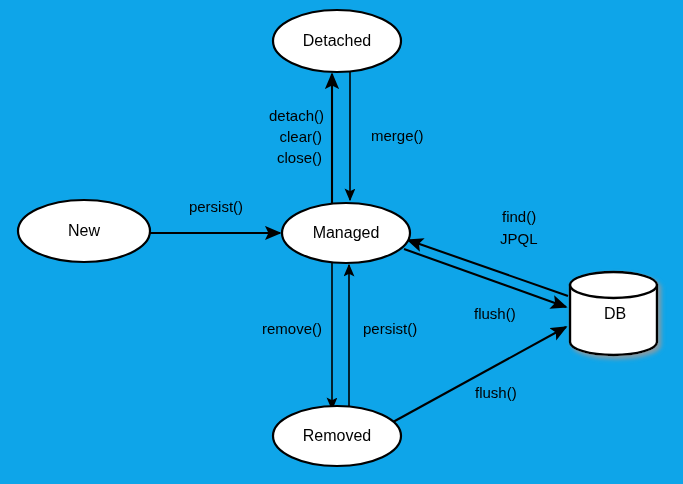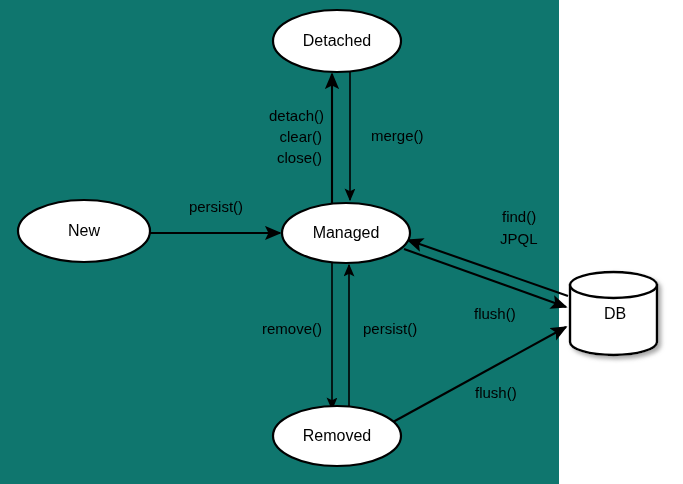--- a/index.html
+++ b/index.html
@@ -9,23 +9,23 @@
     background: #ffffff;
   }
   body {
     width: 683px;
     height: 484px;
     font-family: "Liberation Sans", sans-serif;
     overflow: hidden;
   }
   #diagram-root {
     position: relative;
-    width: 559px;
+    width: 683px;
     height: 484px;
-    background: #0f766e;
+    background: #0ea5e9;
   }
   svg#lifecycle-svg {
     display: block;
     width: 683px;
     height: 484px;
   }
   .node-shape {
     fill: #ffffff;
     stroke: #000000;
     stroke-width: 2.2;

